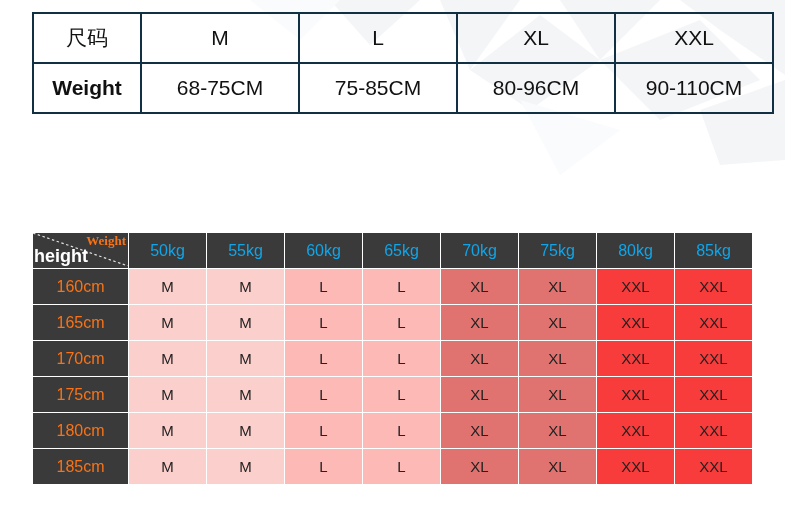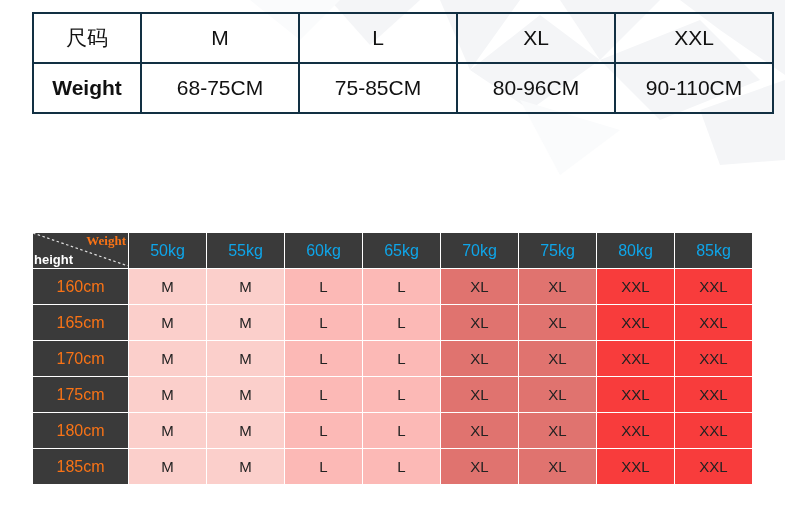--- a/index.html
+++ b/index.html
@@ -115,21 +115,21 @@
     font-size: 13px;
     font-weight: bold;
     color: #f97316;
     line-height: 1.1;
     font-family: Liberation Serif, serif;
   }
   .corner-height {
     position: absolute;
     left: 1px;
     bottom: 1px;
-    font-size: 13px;
+    font-size: 18px;
     font-weight: bold;
     color: #ffffff;
     line-height: 1.1;
   }
 </style>
 </head>
 <body>
 
 <svg id="watermark" width="785" height="528" viewBox="0 0 785 528" aria-hidden="true">
   <rect x="0" y="0" width="785" height="528" fill="#ffffff"></rect>

